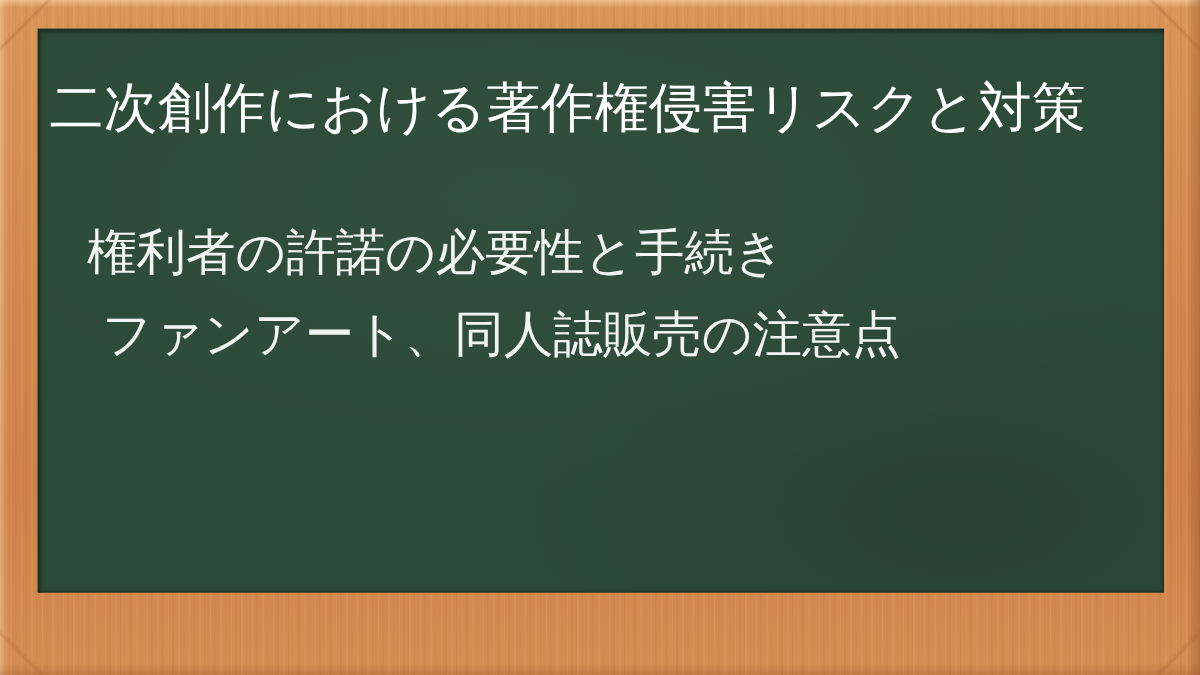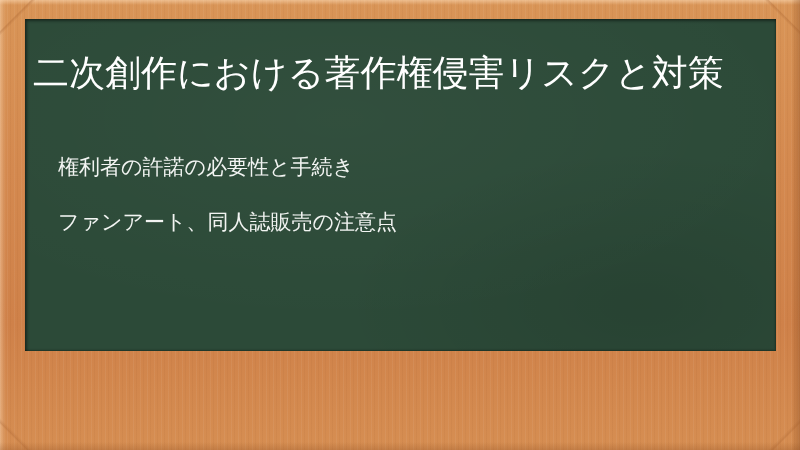--- a/index.html
+++ b/index.html
@@ -75,21 +75,21 @@
     bottom: -40px; right: -40px; width: 110px; height: 110px;
     background: linear-gradient(315deg, rgba(255,230,200,0.0) 48%, rgba(160,90,40,0.26) 49%, rgba(255,230,200,0.0) 51%);
   }
 
   
   #board {
     position: absolute;
     left: 25px;
     top: 19px;
     width: 751px;
-    height: 332px;
+    height: 376px;
     box-sizing: border-box;
     background-color: #2c4a38;
     background-image:
       radial-gradient(ellipse 680px 300px at 42% 30%, rgba(255,255,255,0.028), rgba(255,255,255,0) 70%),
       radial-gradient(ellipse 420px 220px at 82% 86%, rgba(0,0,0,0.10), rgba(0,0,0,0) 72%);
     box-shadow:
       inset 2px 2px 3px rgba(0,0,0,0.45),
       inset -1px -1px 2px rgba(0,0,0,0.30);
     overflow: hidden;
     text-decoration: underline;
@@ -113,27 +113,27 @@
     position: absolute;
     left: 33px;
     top: 134px;
     width: 700px;
     margin: 0;
     padding: 0;
     list-style: none;
   }
   .bullet-line {
     color: #f2f4f2;
-    font-size: 21px;
+    font-size: 33px;
     line-height: 29px;
     font-weight: 400;
     margin: 0 0 26px 0;
     white-space: pre;
   }
-  .bullet-line:last-child { margin-bottom: 0; }
+  .bullet-line:last-child { margin-bottom: 0; margin-left: 10px; }
 
   
   #chalk {
     position: absolute;
     left: 651px;
     top: 398px;
     width: 60px;
     height: 9px;
     background: linear-gradient(180deg, #fdfaea 0%, #f4eed6 55%, #e8e0c2 100%);
     border-radius: 1px;

